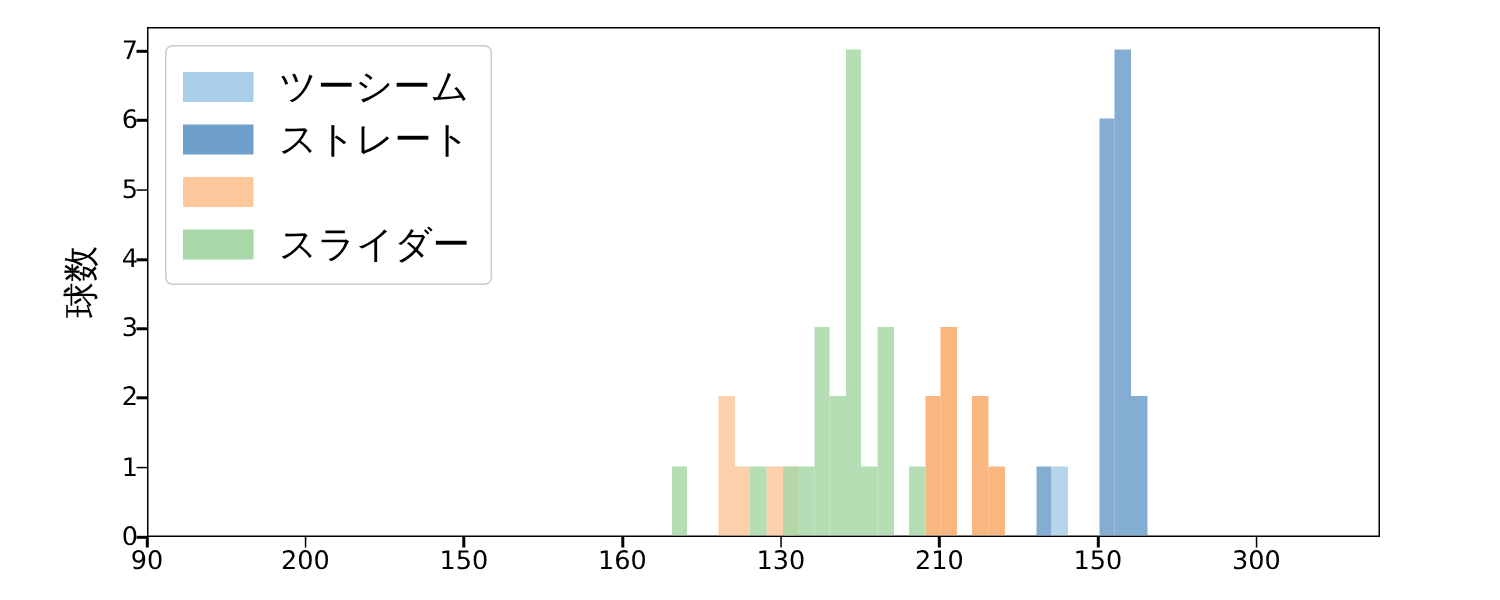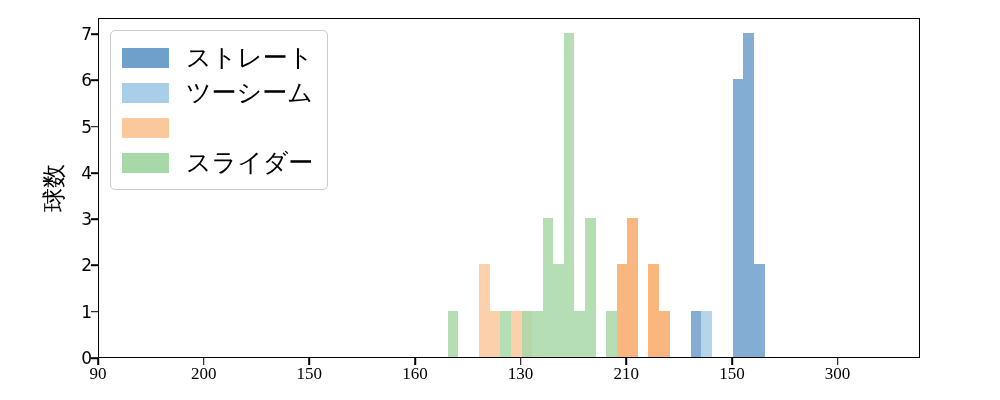--- a/index.html
+++ b/index.html
@@ -46,21 +46,20 @@
     width:120px;text-align:center;
     white-space:nowrap;
   }
 
   
   .xtick-label{
     position:absolute;
     top:364px;font-size:17px;color:#000;
     transform:translateX(-50%);
     white-space:nowrap;
-    font-family:Liberation Serif, serif;
   }
   .xtick-mark{
     position:absolute;
     top:358px;width:1.6px;height:7px;background:#000;
     transform:translateX(-50%);
   }
 
   
   #legend{
     position:absolute;
@@ -153,26 +152,26 @@
         <div class="bar" title="スライダー 133: 2" style="left: 454.319px; width: 10.5656px; height: 92.517px; background: rgb(168, 216, 168); opacity: 0.85; z-index: 14;"></div>
         <div class="bar" title="スライダー 134: 7" style="left: 464.884px; width: 10.5656px; height: 323.81px; background: rgb(168, 216, 168); opacity: 0.85; z-index: 14;"></div>
         <div class="bar" title="スライダー 135: 1" style="left: 475.45px; width: 10.5656px; height: 46.2585px; background: rgb(168, 216, 168); opacity: 0.85; z-index: 14;"></div>
         <div class="bar" title="スライダー 136: 3" style="left: 486.015px; width: 10.5656px; height: 138.776px; background: rgb(168, 216, 168); opacity: 0.85; z-index: 14;"></div>
         <div class="bar" title="スライダー 138: 1" style="left: 507.147px; width: 10.5656px; height: 46.2585px; background: rgb(168, 216, 168); opacity: 0.85; z-index: 14;"></div>
       </div>
   </div>
 
   <div id="legend">
       <div class="legend-row">
+        <span class="legend-swatch" style="background: rgb(169, 206, 232);"></span>
+        <span class="legend-text">ツーシーム</span>
+      </div>
+      <div class="legend-row">
         <span class="legend-swatch" style="background: rgb(111, 159, 203);"></span>
         <span class="legend-text">ストレート</span>
-      </div>
-      <div class="legend-row">
-        <span class="legend-swatch" style="background: rgb(169, 206, 232);"></span>
-        <span class="legend-text">ツーシーム</span>
       </div>
       <div class="legend-row">
         <span class="legend-swatch" style="background: rgb(252, 200, 155);"></span>
       </div>
       <div class="legend-row">
         <span class="legend-swatch" style="background: rgb(168, 216, 168);"></span>
         <span class="legend-text">スライダー</span>
       </div>
     </div>
 

